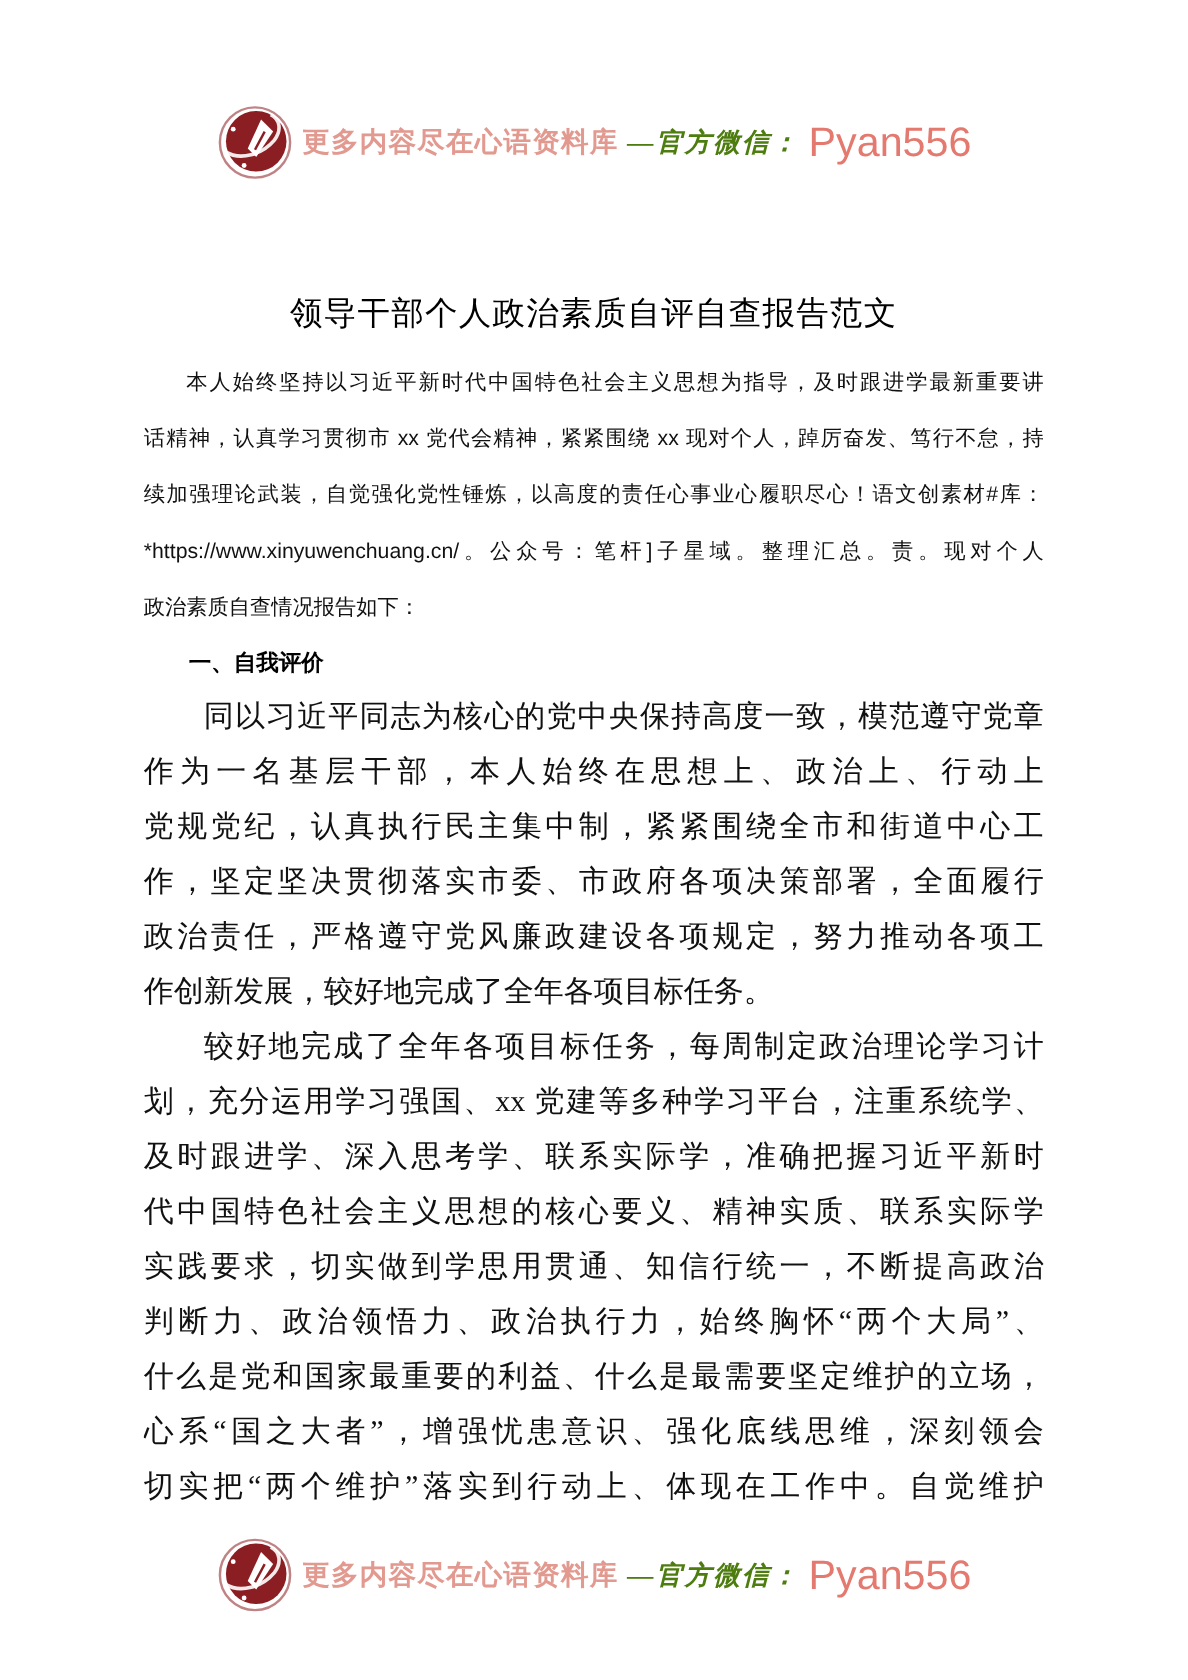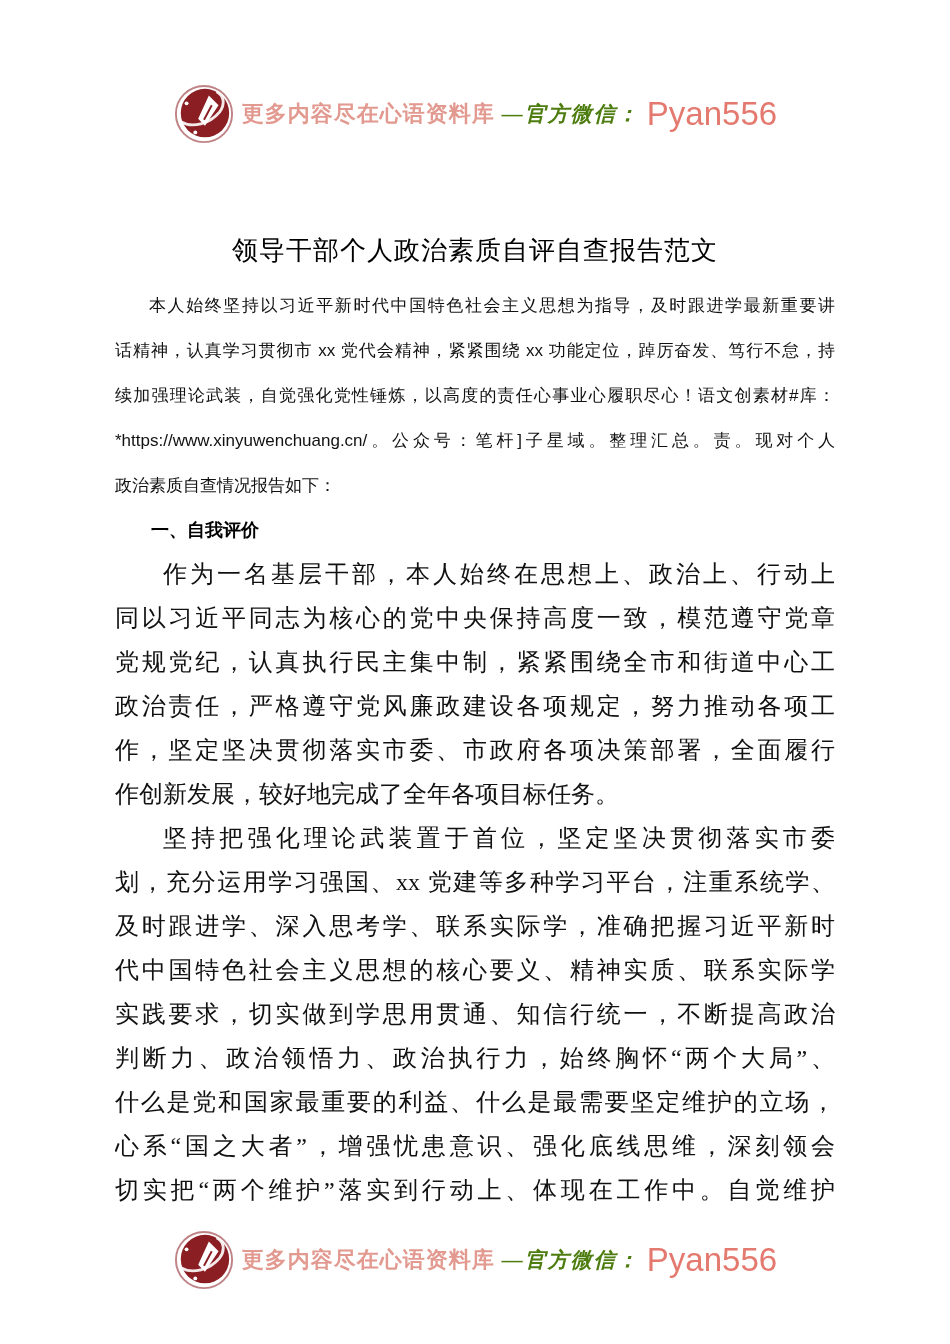--- a/index.html
+++ b/index.html
@@ -90,39 +90,39 @@
     </svg>
     <span class="wm-text">更多内容尽在心语资料库</span>
     <span class="wm-label">—官方微信：</span>
     <span class="wm-id">Pyan556</span>
   </div>
 
   <h1 class="title">领导干部个人政治素质自评自查报告范文</h1>
 
   <div class="para intro">
       <div class="line">本人始终坚持以习近平新时代中国特色社会主义思想为指导，及时跟进学最新重要讲</div>
-      <div class="line">话精神，认真学习贯彻市 xx 党代会精神，紧紧围绕 xx 功能定位，踔厉奋发、笃行不怠，持</div>
+      <div class="line">话精神，认真学习贯彻市 xx 党代会精神，紧紧围绕 xx 现对个人，踔厉奋发、笃行不怠，持</div>
       <div class="line">续加强理论武装，自觉强化党性锤炼，以高度的责任心事业心履职尽心！语文创素材#库：</div>
       <div class="line">*https://www.xinyuwenchuang.cn/。公众号：笔杆]子星域。整理汇总。责。现对个人</div>
       <div class="line">政治素质自查情况报告如下：</div>
     </div>
 
   <h2 class="heading">一、自我评价</h2>
 
   <div class="para body-para">
+      <div class="line">同以习近平同志为核心的党中央保持高度一致，模范遵守党章</div>
       <div class="line">作为一名基层干部，本人始终在思想上、政治上、行动上</div>
-      <div class="line">同以习近平同志为核心的党中央保持高度一致，模范遵守党章</div>
       <div class="line">党规党纪，认真执行民主集中制，紧紧围绕全市和街道中心工</div>
+      <div class="line">作，坚定坚决贯彻落实市委、市政府各项决策部署，全面履行</div>
       <div class="line">政治责任，严格遵守党风廉政建设各项规定，努力推动各项工</div>
-      <div class="line">作，坚定坚决贯彻落实市委、市政府各项决策部署，全面履行</div>
       <div class="line">作创新发展，较好地完成了全年各项目标任务。</div>
     </div>
 
   <div class="para body-para continues">
-      <div class="line">坚持把强化理论武装置于首位，坚定坚决贯彻落实市委</div>
+      <div class="line">较好地完成了全年各项目标任务，每周制定政治理论学习计</div>
       <div class="line">划，充分运用学习强国、xx 党建等多种学习平台，注重系统学、</div>
       <div class="line">及时跟进学、深入思考学、联系实际学，准确把握习近平新时</div>
       <div class="line">代中国特色社会主义思想的核心要义、精神实质、联系实际学</div>
       <div class="line">实践要求，切实做到学思用贯通、知信行统一，不断提高政治</div>
       <div class="line">判断力、政治领悟力、政治执行力，始终胸怀“两个大局”、</div>
       <div class="line">什么是党和国家最重要的利益、什么是最需要坚定维护的立场，</div>
       <div class="line">心系“国之大者”，增强忧患意识、强化底线思维，深刻领会</div>
       <div class="line">切实把“两个维护”落实到行动上、体现在工作中。自觉维护</div>
     </div>
 

